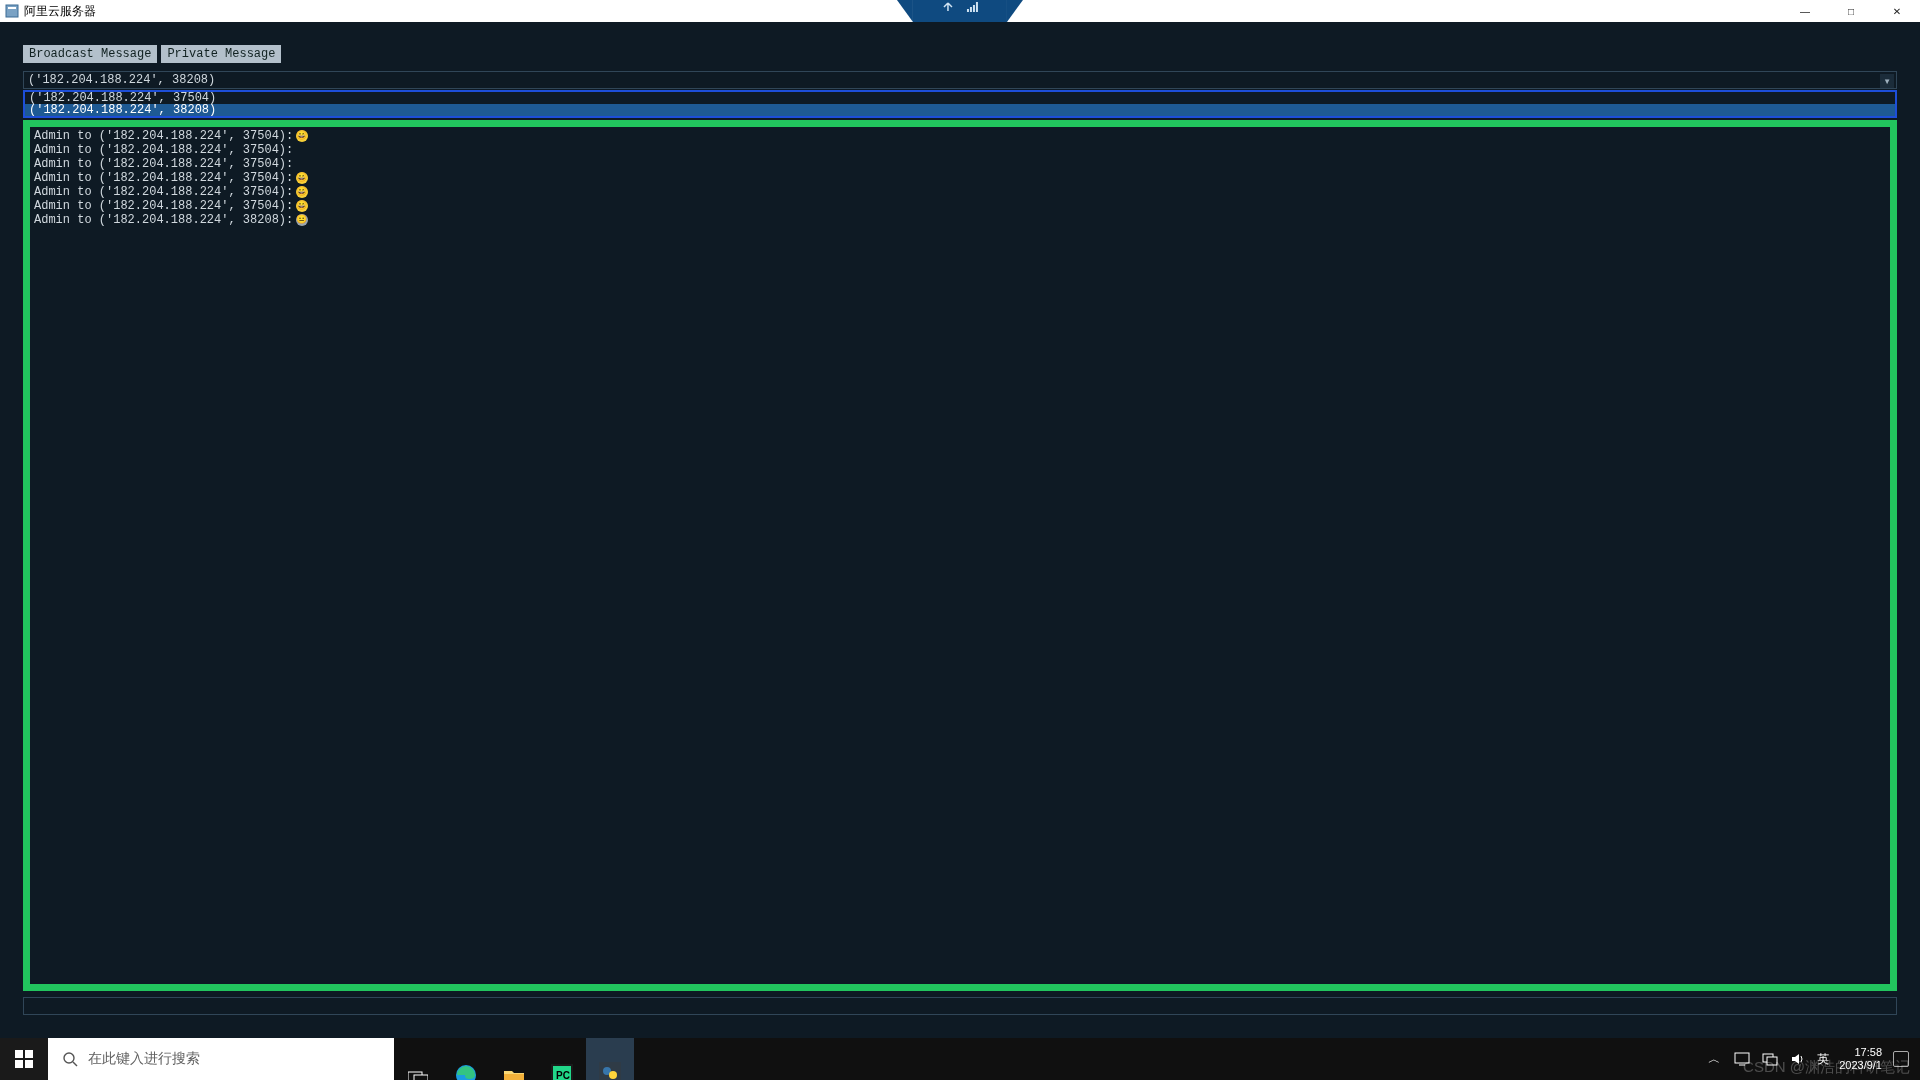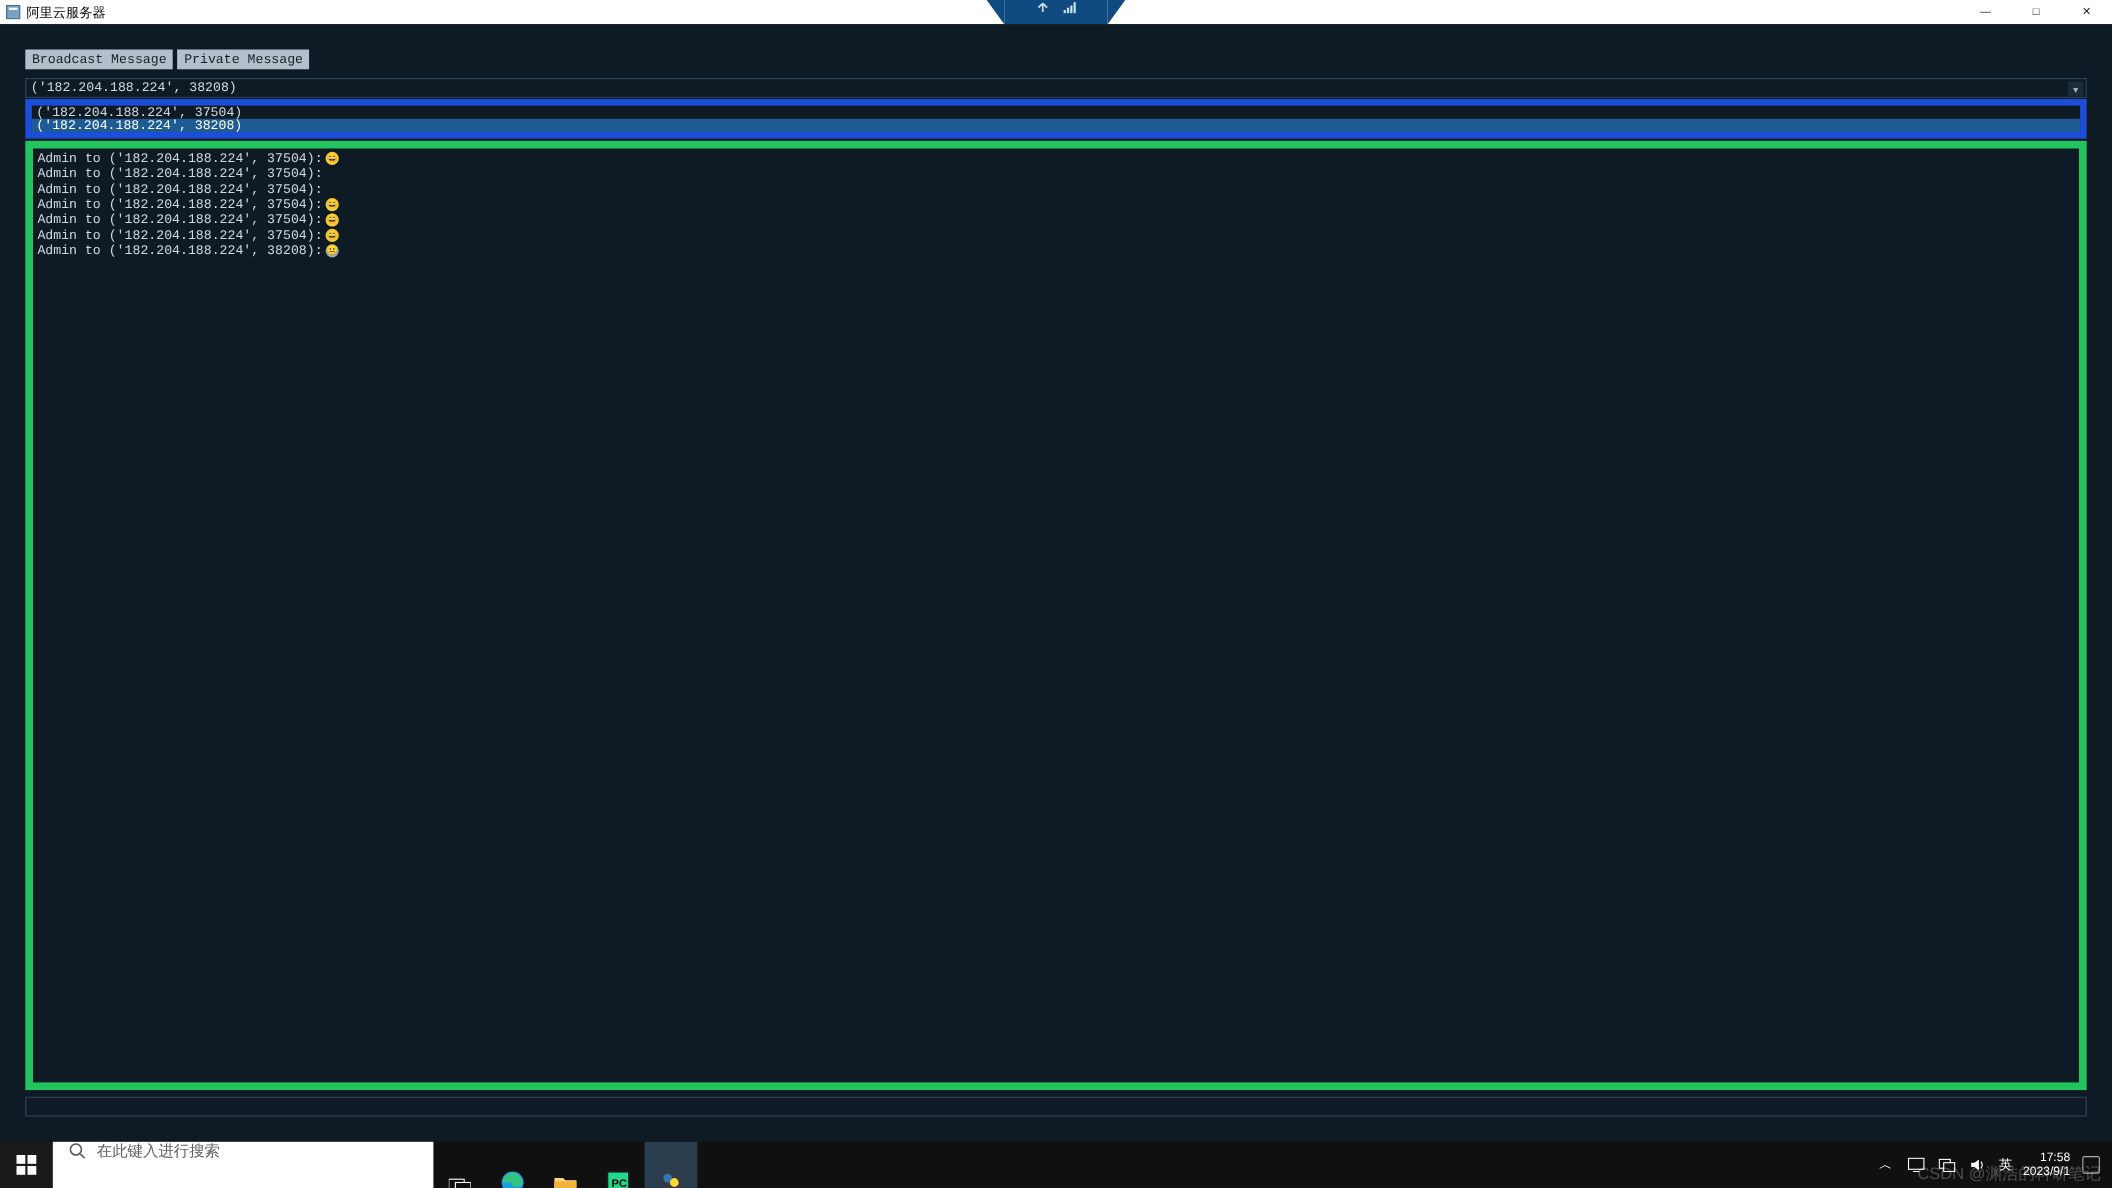--- a/index.html
+++ b/index.html
@@ -140,21 +140,21 @@
 .dropdown-wrap .chevron {
   position:absolute; right:2px; top:2px;
   width:14px; height:14px;
   background:#1b2c3a;
   display:flex; align-items:center; justify-content:center;
   color:#9fb1bf;
 }
 
 
 .client-list {
-  border:6px solid #1d4ed8;
+  border:2px solid #1d4ed8;
   background:#0e1a24;
   font-family: "Courier New", monospace;
   font-size:12px;
 }
 .client-row {
   padding:0 4px;
   height:12px;
   line-height:12px;
   color:#d0d8de;
 }
@@ -221,22 +221,23 @@
   background:#1a1a1a;
   display:flex; align-items:center; justify-content:center;
 }
 .win-logo { width:18px; height:18px; display:grid; grid-template-columns:1fr 1fr; grid-template-rows:1fr 1fr; gap:2px;}
 .win-logo span{ background:#fff; }
 .searchbox {
   height:42px;
   width:346px;
   background:#fff;
   display:flex;
+  align-items:center;
   gap:10px;
-  padding:0 14px;
+  padding:16px 14px;
   font-family:"Microsoft YaHei", sans-serif;
   font-size:14px;
   color:#616161;
 }
 .task-icons {
   display:flex;
   height:42px;
 }
 .task-icon {
   width:48px; height:48px;

